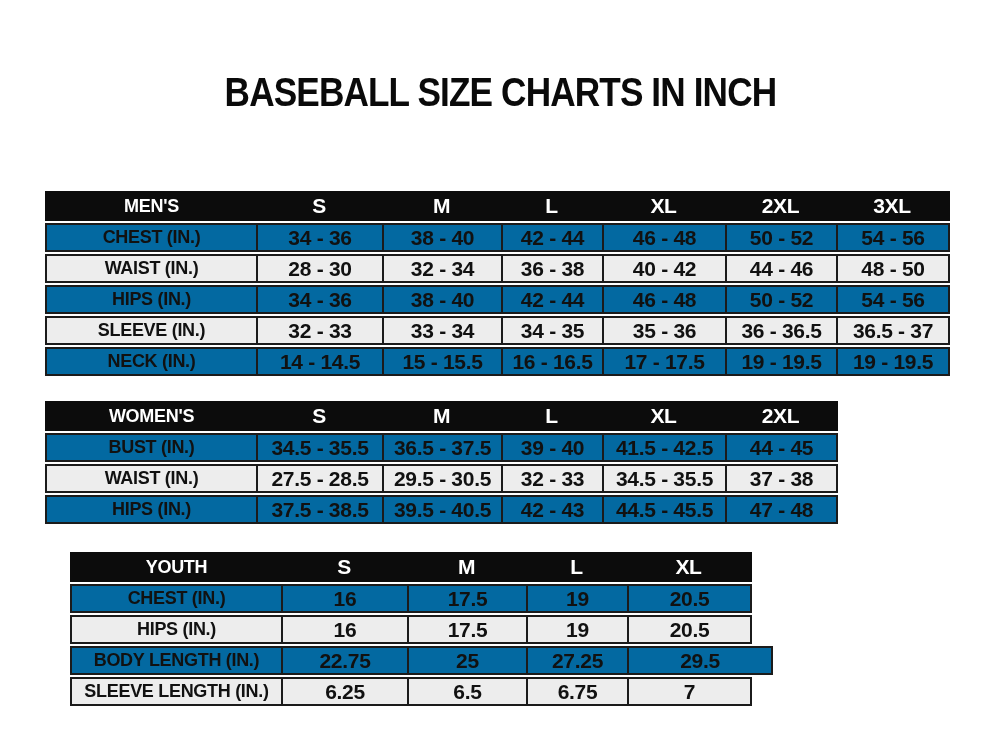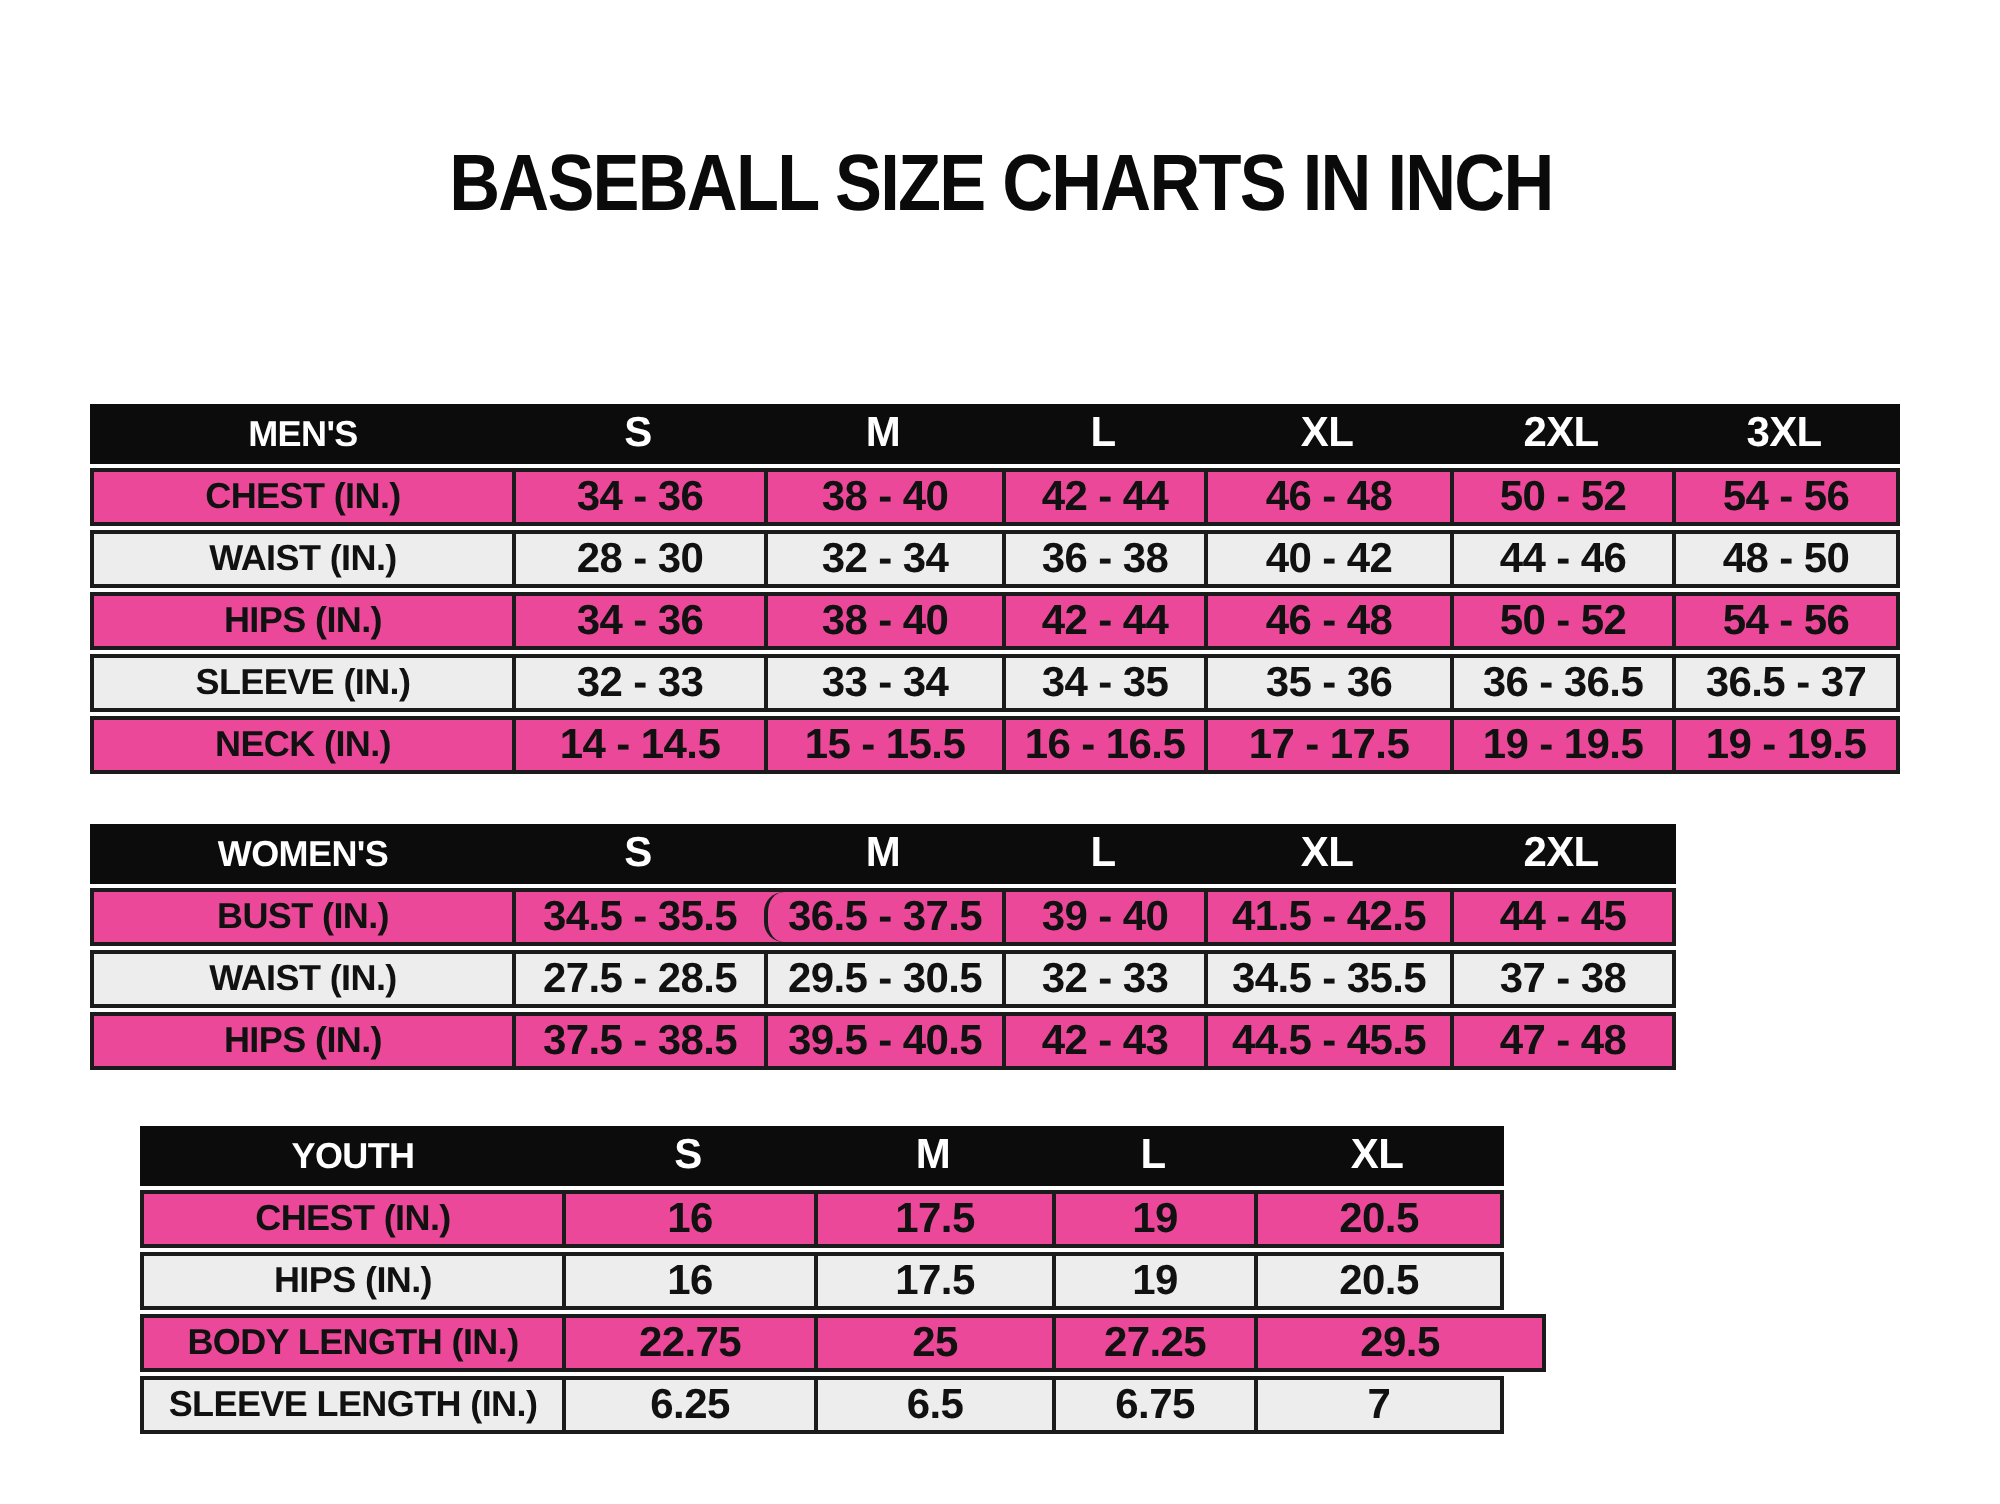--- a/index.html
+++ b/index.html
@@ -44,26 +44,26 @@
   .size-table { position: absolute; }
   #mens-table   { left: 45px; top: 190px; }
   #womens-table { left: 45px; top: 400px; }
   #youth-table  { left: 45px; top: 551px; padding-left: 25px; }
 
   .trow {
     display: flex;
     height: 29px;
     border: 2px solid var(--border);
     margin-top: 2px;
-    background: #ec4899;
+    background: #0369a1;
     width: max-content;
   }
   .trow.alt { background: var(--row-alt); }
   .trow.thead {
-    margin-top: 12px;
+    margin-top: 1px;
     background: var(--header-bg);
     border-color: var(--header-bg);
     height: 30px;
   }
 
   .tcell {
     display: flex;
     align-items: center;
     justify-content: center;
     border-left: 2px solid var(--border);
@@ -153,21 +153,21 @@
         <div class="tcell row-label" style="width: 209px;">WOMEN'S</div>
         <div class="tcell value" style="width: 126px;">S</div>
         <div class="tcell value" style="width: 119px;">M</div>
         <div class="tcell value" style="width: 101px;">L</div>
         <div class="tcell value" style="width: 123px;">XL</div>
         <div class="tcell value" style="width: 111px;">2XL</div>
       </div>
       <div class="trow">
         <div class="tcell row-label" style="width: 209px; text-align: right;">BUST (IN.)</div>
         <div class="tcell value" style="width: 126px;">34.5 - 35.5</div>
-        <div class="tcell value" style="width: 119px; border-radius: 10px;">36.5 - 37.5</div>
+        <div class="tcell value" style="width: 119px;">36.5 - 37.5</div>
         <div class="tcell value" style="width: 101px;">39 - 40</div>
         <div class="tcell value" style="width: 123px;">41.5 - 42.5</div>
         <div class="tcell value" style="width: 111px;">44 - 45</div>
       </div>
       <div class="trow alt">
         <div class="tcell row-label" style="width: 209px;">WAIST (IN.)</div>
         <div class="tcell value" style="width: 126px;">27.5 - 28.5</div>
         <div class="tcell value" style="width: 119px;">29.5 - 30.5</div>
         <div class="tcell value" style="width: 101px;">32 - 33</div>
         <div class="tcell value" style="width: 123px;">34.5 - 35.5</div>

